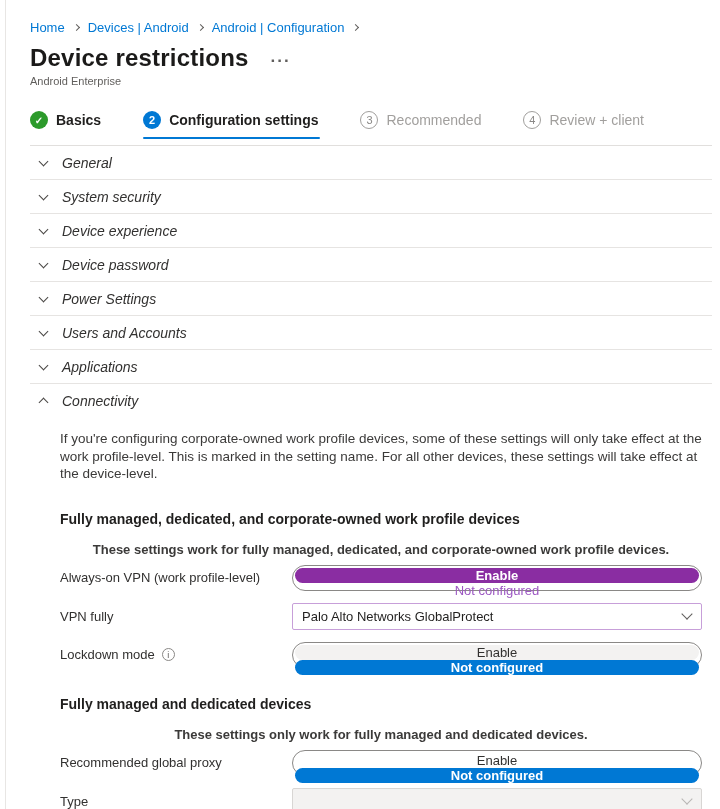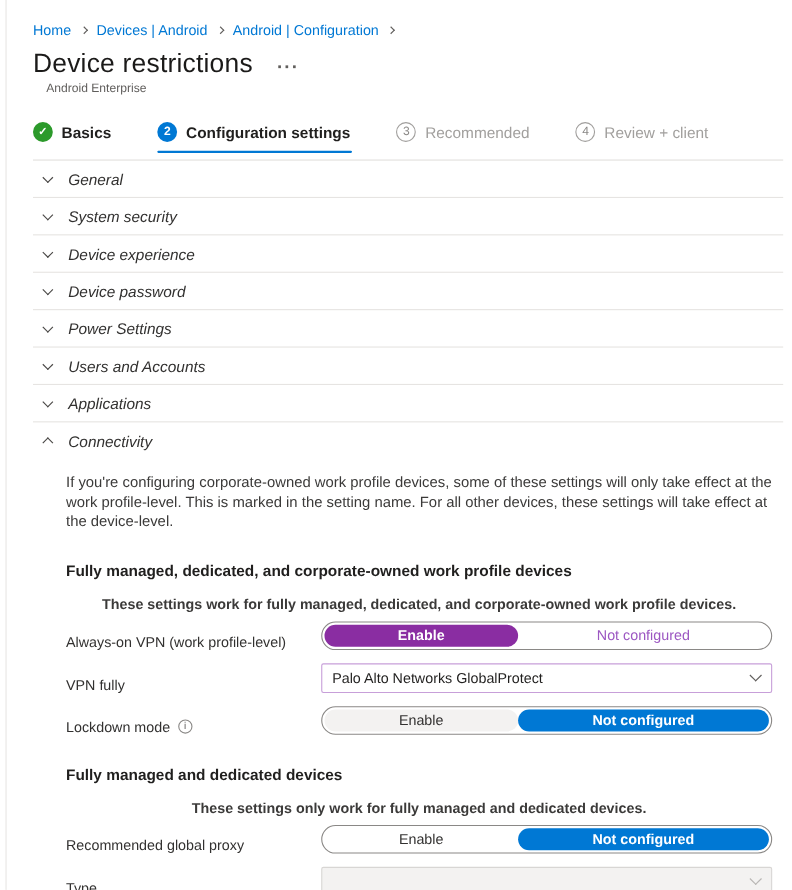--- a/index.html
+++ b/index.html
@@ -20,23 +20,23 @@
   
   .breadcrumb { display: flex; align-items: center; font-size: 13px; height: 18px; }
   .breadcrumb a { color: #0078d4; text-decoration: none; cursor: pointer; }
   .crumb-sep {
     width: 5px; height: 5px; border-right: 1.3px solid #605e5c; border-bottom: 1.3px solid #605e5c;
     transform: rotate(-45deg); margin: 0 9px; display: inline-block; flex: 0 0 auto;
   }
 
   
   .title-row { margin-top: 8px; display: flex; align-items: center; }
-  .page-title { font-size: 24px; font-weight: 400; color: #1b1a19; letter-spacing: 0.2px; }
+  .page-title { font-size: 24px; font-weight: 700; color: #1b1a19; letter-spacing: 0.2px; }
   .more-btn { margin-left: 22px; color: #605e5c; font-size: 17px; font-weight: 700; letter-spacing: 1px; cursor: pointer; line-height: 10px; padding-top: 6px;}
-  .subtitle { margin-top: 3px; font-size: 11px; color: #605e5c; margin-left: 12px; }
+  .subtitle { margin-top: 3px; font-size: 11px; color: #605e5c; }
 
   
   .wizard { margin-top: 24px; display: flex; align-items: center; }
   .step { display: flex; align-items: center; position: relative; margin-right: 42px; cursor: pointer; }
   .badge {
     width: 18px; height: 18px; border-radius: 50%; margin-right: 8px;
     display: flex; align-items: center; justify-content: center;
     font-size: 11px; flex: 0 0 auto;
   }
   .badge.done { background: #2c9a2b; color: #fff; font-size: 10px; font-weight: 700; }
@@ -63,33 +63,33 @@
   .chev.up { transform: rotate(225deg); margin-top: 3px; }
   .acc-row .chev { margin-left: 10px; }
   .acc-label { margin-left: 15px; font-size: 14px; color: #323130; font-style: italic; }
 
   
   .conn-body { padding-left: 30px; padding-right: 10px; }
   .intro { margin-top: 12px; font-size: 13.5px; line-height: 17.5px; color: #3b3a39; max-width: 650px; }
   .group-heading { margin-top: 28px; font-size: 14px; font-weight: 700; color: #201f1e; }
   .group-desc { margin-top: 15px; font-size: 13px; font-weight: 600; color: #3b3a39; text-align: center; }
 
-  .setting-row { display: flex; align-items: flex-end; margin-top: 12px; }
+  .setting-row { display: flex; align-items: center; margin-top: 12px; }
   .setting-row.first { margin-top: 8px; }
   .setting-label { width: 232px; font-size: 13px; color: #323130; display: flex; align-items: center; flex: 0 0 auto; }
   .info-icon {
     width: 13px; height: 13px; border: 1px solid #8a8886; border-radius: 50%;
     font-size: 9px; color: #605e5c; display: inline-flex; align-items: center; justify-content: center;
     margin-left: 7px; font-style: normal; cursor: pointer;
   }
 
   
   .toggle {
     width: 424px; height: 26px; border: 1px solid #8a8886; border-radius: 14px;
-    background: #fff; display: flex; padding: 2px; cursor: pointer;
+    background: #fff; display: flex; padding: 2px; cursor: pointer; flex-direction: column;
   }
   .seg {
     display: flex; align-items: center; justify-content: center;
     font-size: 13px; border-radius: 11px; height: 100%;
   }
   .seg-left { flex: 0 0 43.5%; }
   .seg-right { flex: 1 1 auto; }
   .toggle.purple .seg.on { background: #8a2da2; color: #fff; font-weight: 600; }
   .toggle.purple .seg.off { color: #9c57c2; }
   .toggle.blue .seg.on { background: #0078d4; color: #fff; font-weight: 600; }

